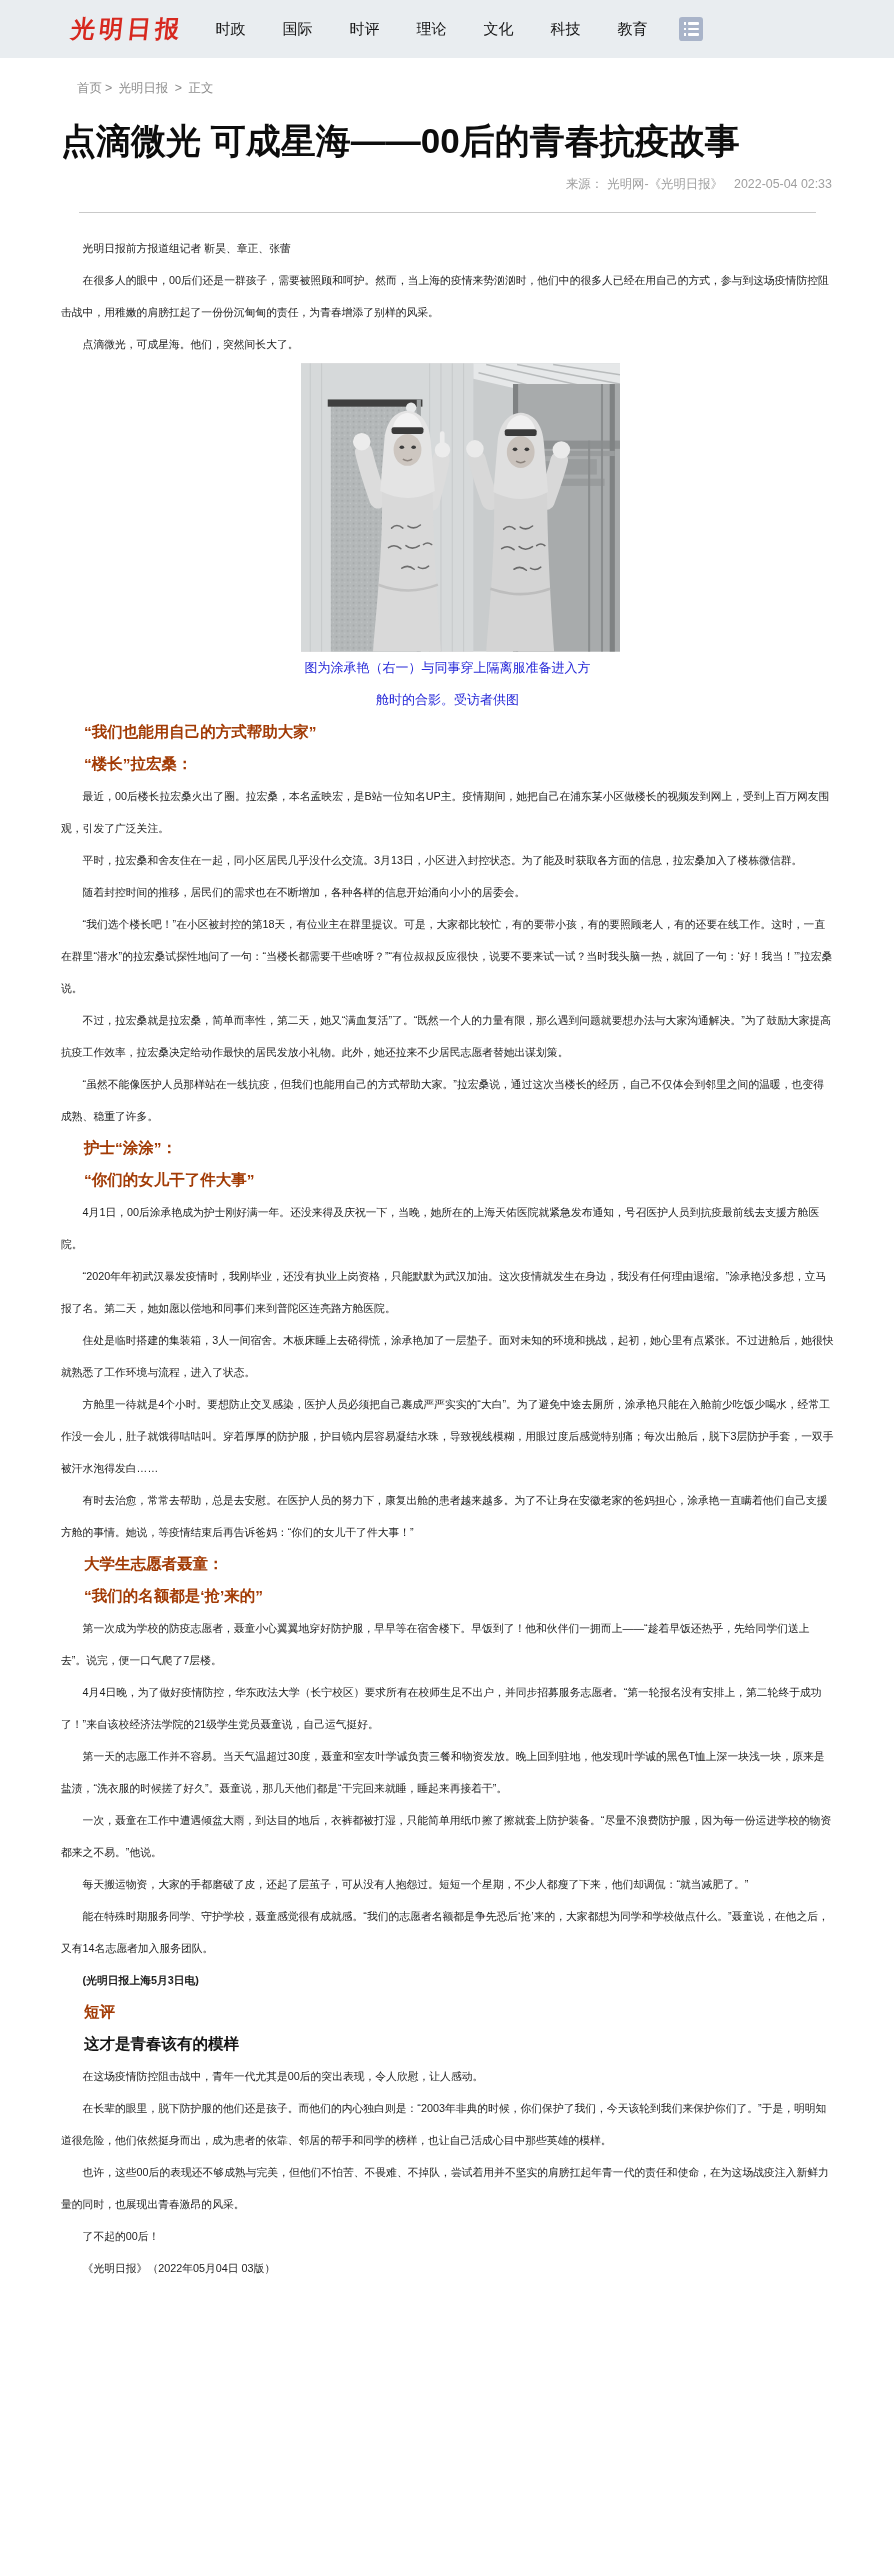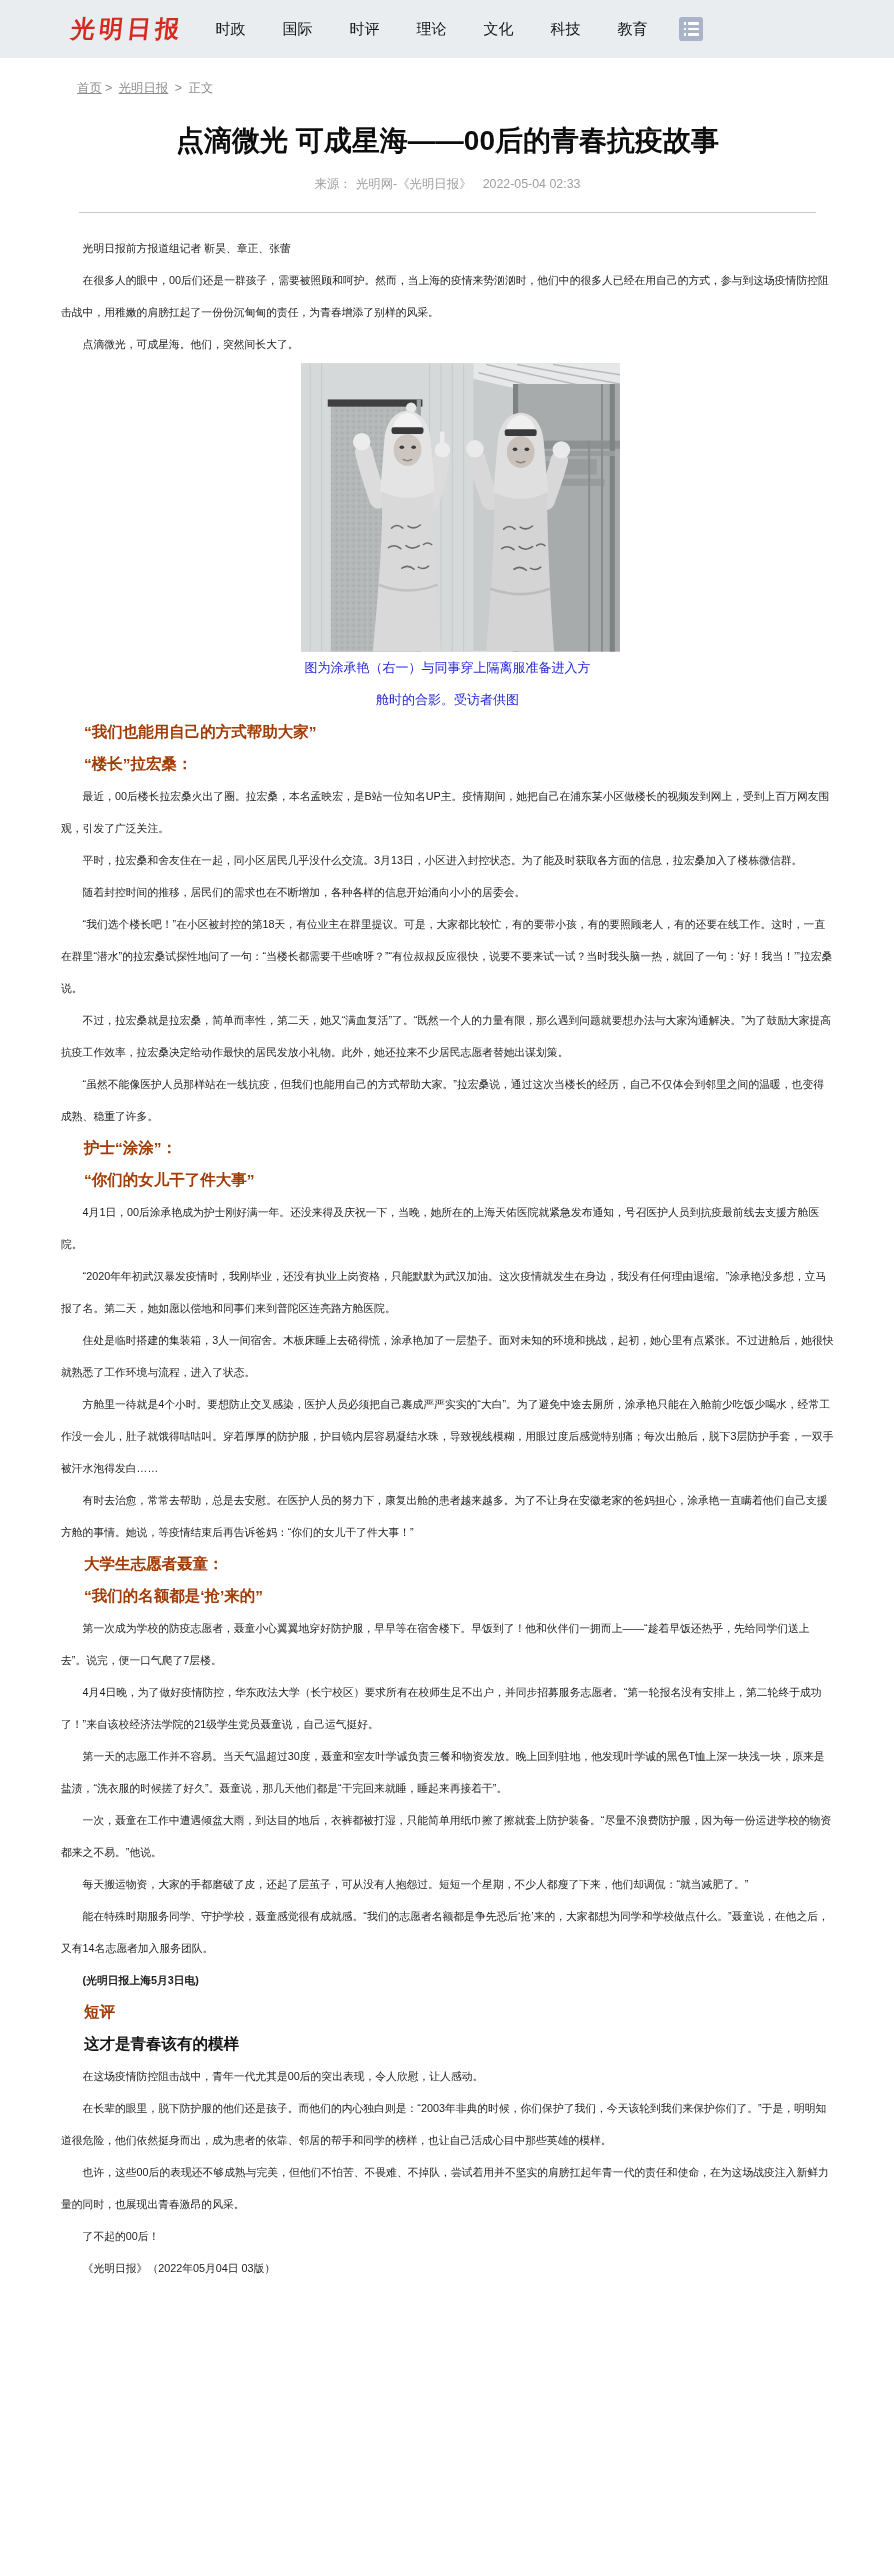--- a/index.html
+++ b/index.html
@@ -34,28 +34,28 @@
     margin-left:32px;width:24px;height:24px;background:#a9b4c9;border-radius:3.1px;
     display:flex;flex-direction:column;justify-content:center;gap:3.1px;
     padding:0 4.1px;box-sizing:border-box;cursor:pointer;
   }
   .menu-row{display:flex;align-items:center;gap:2.1px;}
   .menu-dot{width:2.6px;height:2.6px;background:#fff;}
   .menu-bar{height:2.6px;background:#fff;flex:1;border-radius:1px;}
   
   .breadcrumb{padding:21.6px 0 0 77px;font-size:12.4px;color:#8c8c8c;}
   .breadcrumb span{margin-right:3.1px;}
-  .crumb{cursor:pointer;text-decoration:underline;}
+  .crumb{cursor:pointer;}
   
   .container{width:773px;margin:0 auto;}
   h1.title{
-    margin:26px 0 0;text-align:center;
-    font-size:28px;line-height:36px;color:#0d0d0d;font-weight:bold;
-  }
-  .source-line{margin-top:17.5px;text-align:center;font-size:12.4px;color:#9f9f9f;}
+    margin:26px 0 0;text-align:left;
+    font-size:35px;line-height:36px;color:#0d0d0d;font-weight:bold;
+  }
+  .source-line{margin-top:17.5px;text-align:right;font-size:12.4px;color:#9f9f9f;}
   .source-line span{margin:0 2.1px;}
   hr.divider{width:737px;margin:18.5px auto 0;border:none;border-top:1px solid #c9c9c9;}
   
   .article{margin-top:19.6px;font-size:10.8px;line-height:32px;color:#1c1c1c;}
   p.para{margin:0;text-indent:2em;}
   p.dateline{margin:0;text-indent:2em;font-weight:bold;}
   h3.sec-head{margin:0;font-size:15.5px;line-height:32px;color:#a23b05;padding-left:23px;font-weight:bold;}
   h3.sec-head.black{color:#141414;}
   .figure{margin:3.1px auto 0;width:294px;}
   .photo{display:block;}

